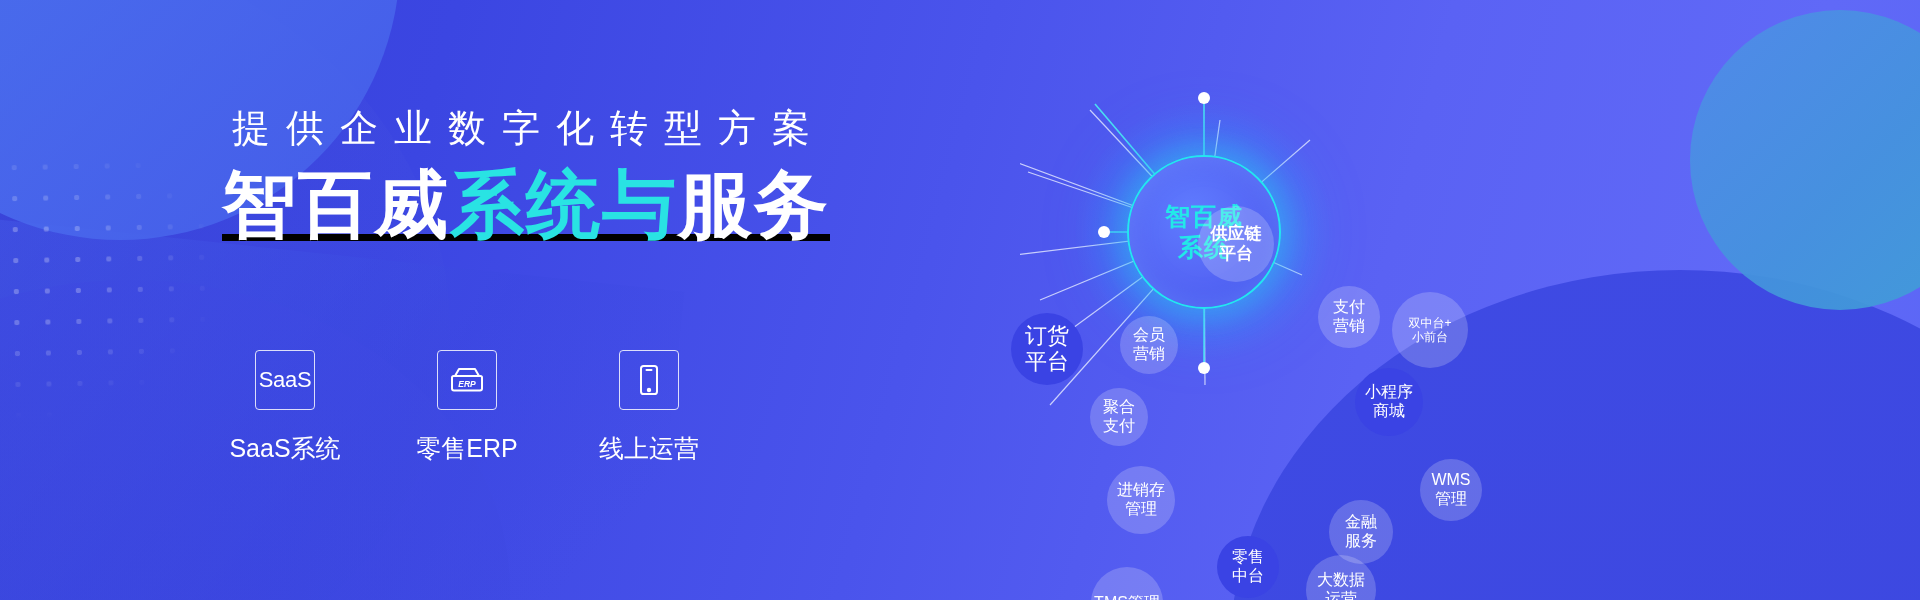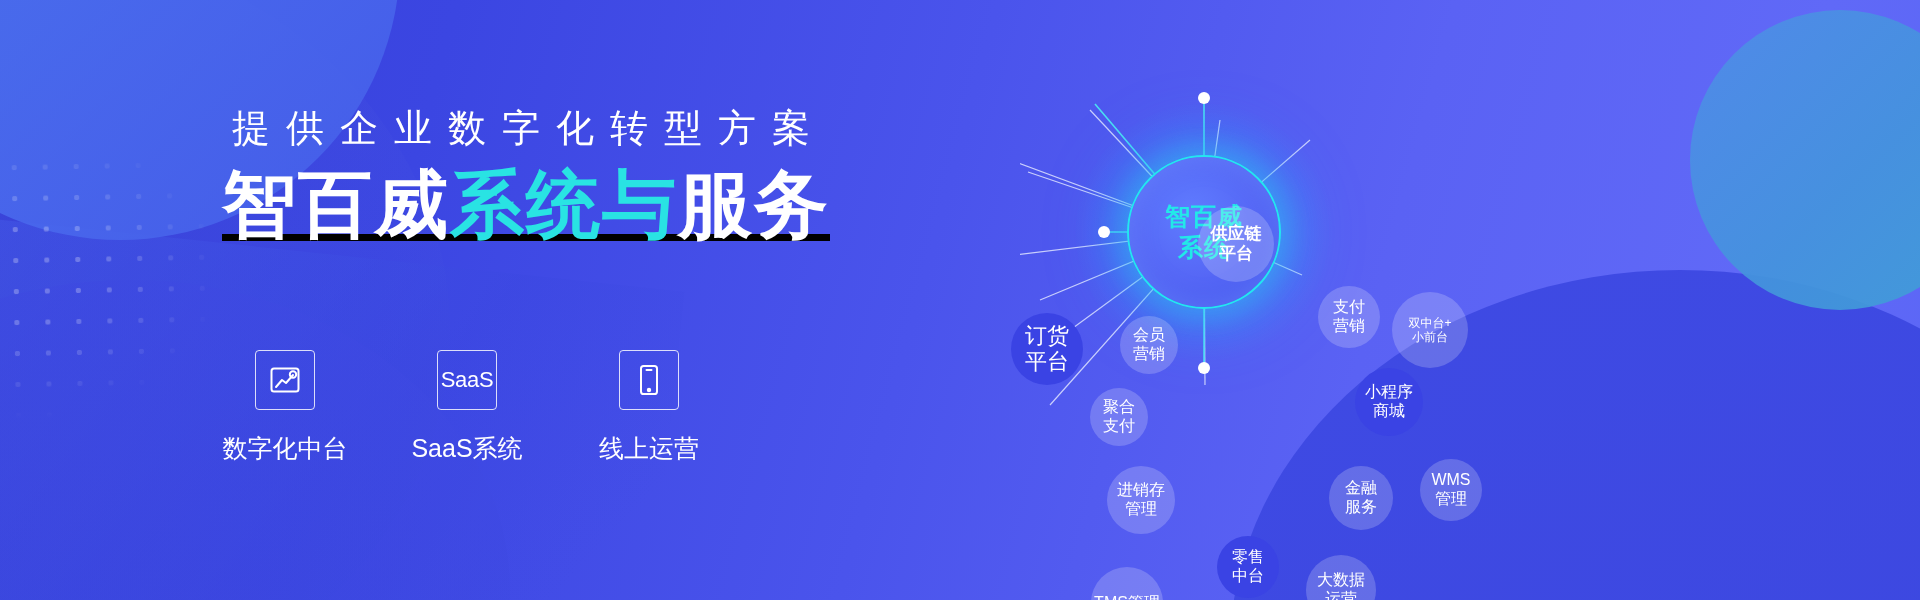--- a/index.html
+++ b/index.html
@@ -162,38 +162,38 @@
   <div class="left-panel">
 
     <div class="kicker">提供企业数字化转型方案</div>
 
     <div class="headline">
       <span class="w">智百威</span><span class="c">系统与</span><span class="w">服务</span>
     </div>
 
     <div class="features">
 
-      <div class="feature">
-        <div class="feature-box">
-          <svg width="34" height="34" viewBox="0 0 34 34" fill="none" stroke="#fff" stroke-width="2">
-            <rect x="3.5" y="5.5" width="27" height="23" rx="2.5"></rect>
-            <polyline points="8,24 14,17 18,20 25,12" stroke-linecap="round" stroke-linejoin="round"></polyline>
-            <circle cx="25" cy="11.5" r="3.2"></circle>
-          </svg>
-        </div>
-        <div class="feature-label">数字化中台</div>
-      </div>
 
       <div class="feature">
         <div class="feature-box">
           <span class="saas-text">SaaS</span>
         </div>
         <div class="feature-label">SaaS系统</div>
       </div>
 
+      <div class="feature">
+        <div class="feature-box">
+          <svg width="36" height="32" viewBox="0 0 36 32" fill="none" stroke="#fff" stroke-width="2">
+            <path d="M6 12 L10 5 L26 5 L30 12 Z" stroke-linejoin="round"></path>
+            <path d="M4.5 12 h27 a1.5 1.5 0 0 1 1.5 1.5 v11 a2 2 0 0 1 -2 2 h-26 a2 2 0 0 1 -2 -2 v-11 a1.5 1.5 0 0 1 1.5 -1.5 z"></path>
+            <text x="18" y="23" font-family="Liberation Sans, sans-serif" font-size="8.5" font-style="italic" font-weight="bold" fill="#fff" stroke="none" text-anchor="middle">ERP</text>
+          </svg>
+        </div>
+        <div class="feature-label">零售ERP</div>
+      </div>
 
       <div class="feature">
         <div class="feature-box">
           <svg width="30" height="34" viewBox="0 0 30 34" fill="none" stroke="#fff" stroke-width="2">
             <rect x="7" y="3" width="16" height="28" rx="2.6"></rect>
             <line x1="12.5" y1="7" x2="17.5" y2="7" stroke-linecap="round"></line>
             <circle cx="15" cy="27" r="1.2" fill="#fff"></circle>
           </svg>
         </div>
         <div class="feature-label">线上运营</div>
@@ -253,21 +253,21 @@
           <span>小前台</span>
         </div>
         <div class="node dark" style="width: 68px; height: 68px; left: 335px; top: 368px; font-size: 16px;">
           <span>小程序</span>
           <span>商城</span>
         </div>
         <div class="node" style="width: 62px; height: 62px; left: 400px; top: 459px; font-size: 16px;">
           <span>WMS</span>
           <span>管理</span>
         </div>
-        <div class="node" style="width: 64px; height: 64px; left: 309px; top: 466px; font-size: 16px;">
+        <div class="node" style="width: 64px; height: 64px; left: 309px; top: 500px; font-size: 16px;">
           <span>金融</span>
           <span>服务</span>
         </div>
         <div class="node" style="width: 70px; height: 70px; left: 286px; top: 555px; font-size: 16px;">
           <span>大数据</span>
           <span>运营</span>
         </div>
         <div class="node dark" style="width: 62px; height: 62px; left: 197px; top: 536px; font-size: 16px; font-family: Liberation Serif, serif;">
           <span>零售</span>
           <span>中台</span>

